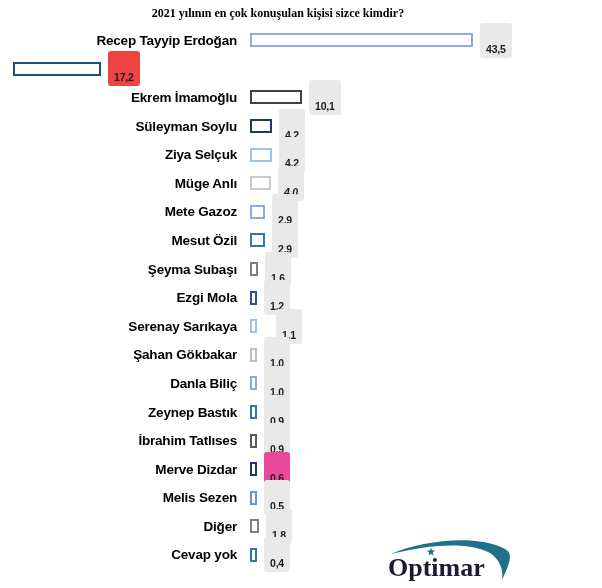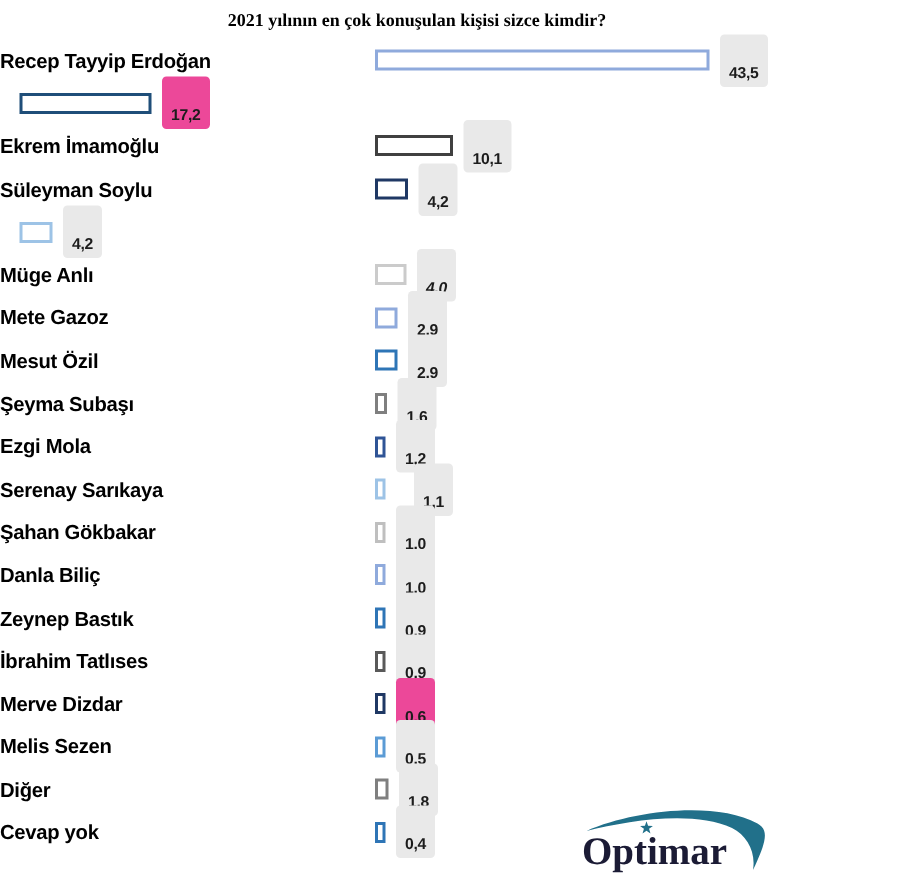--- a/index.html
+++ b/index.html
@@ -20,20 +20,21 @@
   }
   .rows{margin-top:5px;}
   .row{
     display:flex;
     align-items:center;
     height:28.6px;
   }
   .cat{
     width:237px;
     flex:none;
+    text-align:right;
     font-weight:bold;
     font-size:13.5px;
     color:#000;
     white-space:nowrap;
     letter-spacing:-0.2px;
   }
   .bar{
     flex:none;
     height:14px;
     margin-left:13px;
@@ -68,33 +69,34 @@
   <h1 class="title">2021 yılının en çok konuşulan kişisi sizce kimdir?</h1>
 
   <div class="rows" id="rows">
       <div class="row">
         <div class="cat">Recep Tayyip Erdoğan</div>
         <div class="bar" style="width: 223px; border-color: rgb(143, 170, 220); background: rgb(255, 255, 255);"></div>
         <div class="chip" style="background: rgb(233, 233, 233);">43,5</div>
       </div>
       <div class="row">
         <div class="bar" style="width: 88px; border-color: rgb(31, 78, 121); background: rgb(255, 255, 255);"></div>
-        <div class="chip" style="background: #ec4899;">17,2</div>
+        <div class="chip" style="background: #ef4444;">17,2</div>
       </div>
       <div class="row">
         <div class="cat">Ekrem İmamoğlu</div>
         <div class="bar" style="width: 52px; border-color: rgb(64, 64, 64); background: rgb(255, 255, 255);"></div>
         <div class="chip" style="background: rgb(233, 233, 233);">10,1</div>
       </div>
       <div class="row">
         <div class="cat">Süleyman Soylu</div>
         <div class="bar" style="width: 22px; border-color: rgb(31, 56, 100); background: rgb(255, 255, 255);"></div>
         <div class="chip" style="background: rgb(233, 233, 233);">4,2</div>
       </div>
       <div class="row">
+        <div class="cat">Ziya Selçuk</div>
         <div class="bar" style="width: 22px; border-color: rgb(157, 195, 230); background: rgb(255, 255, 255);"></div>
         <div class="chip" style="background: rgb(233, 233, 233);">4,2</div>
       </div>
       <div class="row">
         <div class="cat">Müge Anlı</div>
         <div class="bar" style="width: 21px; border-color: rgb(203, 203, 203); background: rgb(255, 255, 255);"></div>
         <div class="chip" style="background: rgb(233, 233, 233); font-style: italic;">4,0</div>
       </div>
       <div class="row">
         <div class="cat">Mete Gazoz</div>

